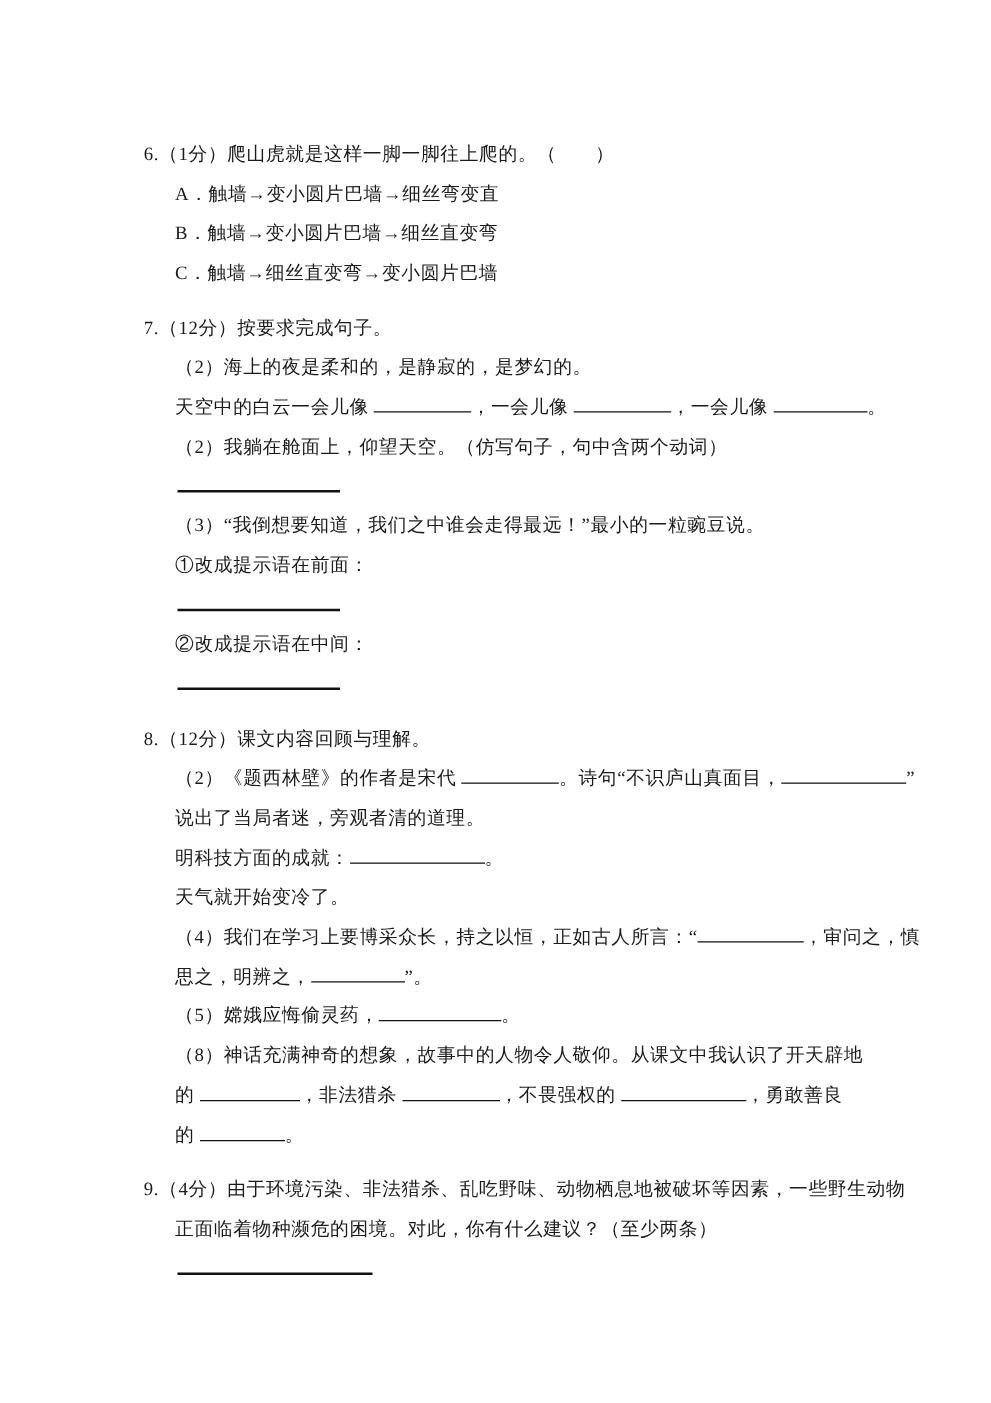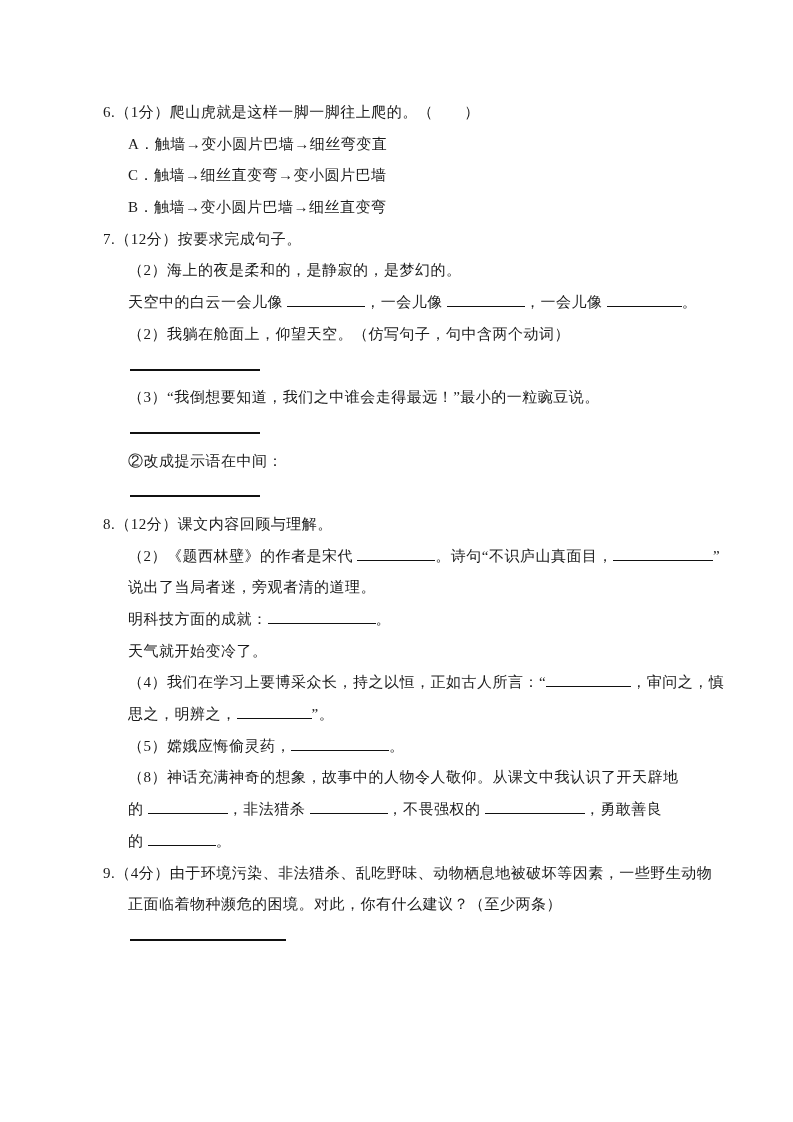--- a/index.html
+++ b/index.html
@@ -13,21 +13,21 @@
     height: 1122px;
     background: #ffffff;
     box-sizing: border-box;
     padding: 97px 88px 0 103px;
     font-family: "Liberation Serif", "DejaVu Serif", serif;
     font-size: 15px;
     color: #1a1a1a;
     letter-spacing: 0.5px;
     overflow: hidden;
   }
-  .q-block { margin: 0; padding: 0; }
+  .q-block { margin: 12px; padding: 0; }
   .line {
     line-height: 31.7px;
     height: 31.7px;
     white-space: nowrap;
   }
   .line.sub   { padding-left: 25px; }
   .line.blankrow { padding-left: 27px; }
   .blank {
     display: inline-block;
     height: 14px;
@@ -38,30 +38,31 @@
     border-bottom-width: 2px;
   }
 </style>
 </head>
 <body>
 
 <div class="page">
   <section class="q-block">
       <div class="line q"><span>6.（1分）爬山虎就是这样一脚一脚往上爬的。（　　）</span></div>
       <div class="line sub"><span>A．触墙→变小圆片巴墙→细丝弯变直</span></div>
+      <div class="line sub"><span>B．触墙→变小圆片巴墙→细丝直变弯</span></div>
       <div class="line sub"><span>C．触墙→细丝直变弯→变小圆片巴墙</span></div>
-      <div class="line sub"><span>B．触墙→变小圆片巴墙→细丝直变弯</span></div>
     </section>
   <section class="q-block">
       <div class="line q"><span>7.（12分）按要求完成句子。</span></div>
       <div class="line sub"><span>（2）海上的夜是柔和的，是静寂的，是梦幻的。</span></div>
       <div class="line sub"><span>天空中的白云一会儿像 </span><span class="blank" style="width: 78px;"></span><span>，一会儿像 </span><span class="blank" style="width: 78px;"></span><span>，一会儿像 </span><span class="blank" style="width: 75px;"></span><span>。</span></div>
       <div class="line sub"><span>（2）我躺在舱面上，仰望天空。（仿写句子，句中含两个动词）</span></div>
       <div class="line blankrow"><span class="blank" style="width: 130px;"></span></div>
       <div class="line sub"><span>（3）“我倒想要知道，我们之中谁会走得最远！”最小的一粒豌豆说。</span></div>
+      <div class="line sub"><span>①改成提示语在前面：</span></div>
       <div class="line blankrow"><span class="blank" style="width: 130px;"></span></div>
       <div class="line sub"><span>②改成提示语在中间：</span></div>
       <div class="line blankrow"><span class="blank" style="width: 130px;"></span></div>
     </section>
   <section class="q-block">
       <div class="line q"><span>8.（12分）课文内容回顾与理解。</span></div>
       <div class="line sub"><span>（2）《题西林壁》的作者是宋代 </span><span class="blank" style="width: 78px;"></span><span>。诗句“不识庐山真面目，</span><span class="blank" style="width: 100px;"></span><span>”</span></div>
       <div class="line sub"><span>说出了当局者迷，旁观者清的道理。</span></div>
       <div class="line sub"><span>明科技方面的成就：</span><span class="blank" style="width: 108px;"></span><span>。</span></div>
       <div class="line sub"><span>天气就开始变冷了。</span></div>

